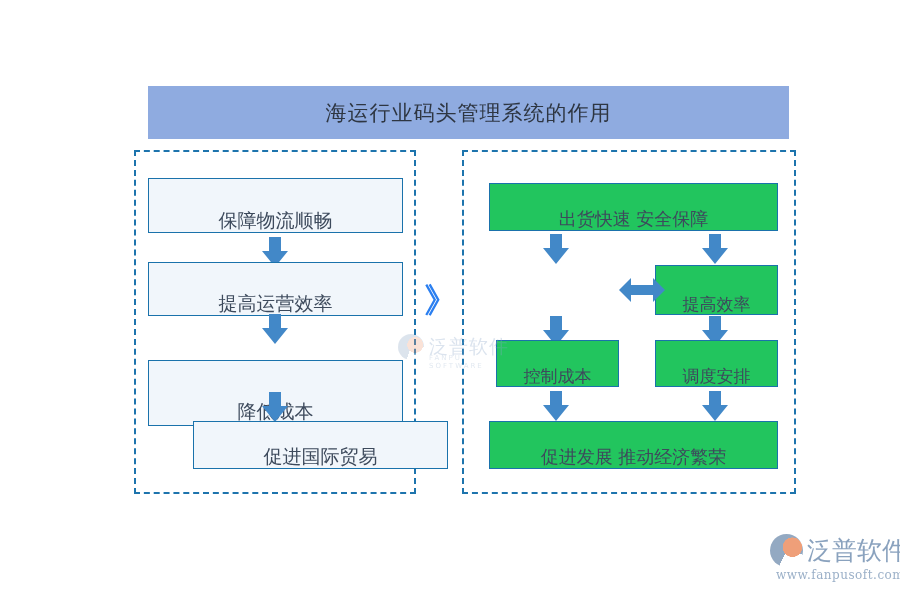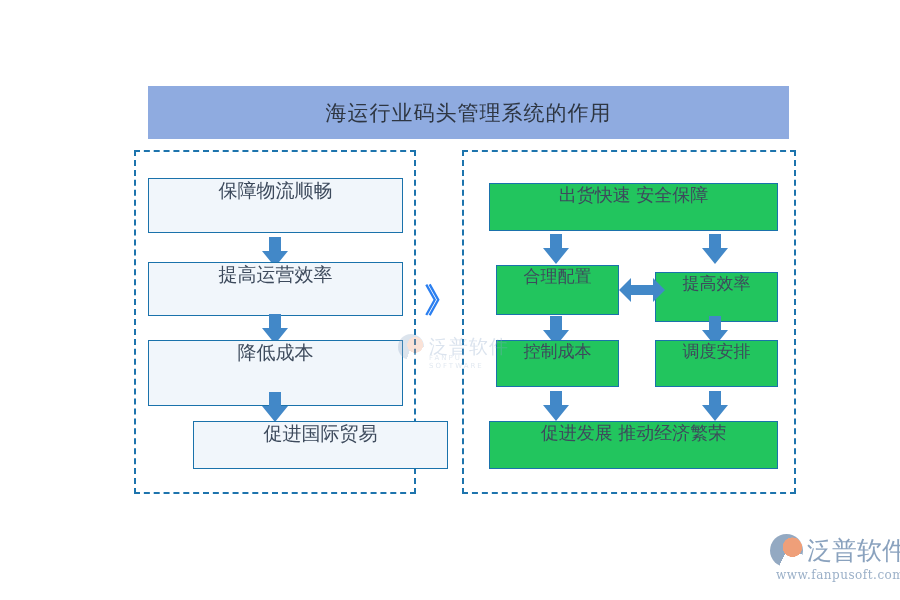--- a/index.html
+++ b/index.html
@@ -48,21 +48,21 @@
   }
   #group-left  { left: 134px; top: 150px; width: 282px; height: 344px; }
   #group-right { left: 462px; top: 150px; width: 334px; height: 344px; }
 
   
   .node {
     position: absolute;
     box-sizing: border-box;
     border: 1.6px solid #1a72ab;
     display: flex;
-    align-items: flex-start;
+    align-items: flex-end;
     justify-content: center;
     text-align: center;
     font-family: "DejaVu Serif", "Liberation Serif", serif;
     color: #3d4a5c;
     line-height: 1.2;
   }
   .node.filled { background: #f1f6fb; }
   .node.plain  { background: #22c55e; }
 
   
@@ -227,21 +227,21 @@
 
   <div class="node filled node-lg" style="left:148px; top:262px; width:255px; height:54px;">
     <span>提高运营效率</span>
   </div>
 
   <div class="arrow-down" style="left:262px; top:314px;">
     <div class="shaft"></div>
     <div class="head"></div>
   </div>
 
-  <div class="node filled node-lg" style="left:148px; top:340px; width:255px; height:66px;">
+  <div class="node filled node-lg" style="left:148px; top:360px; width:255px; height:66px;font-family:Liberation Mono, monospace;">
     <span>降低成本</span>
   </div>
 
   <div class="arrow-down" style="left:262px; top:392px;">
     <div class="shaft"></div>
     <div class="head"></div>
   </div>
 
   <div class="node filled node-lg" style="left:148px; top:421px; width:255px; height:48px;margin-left:45px;">
     <span>促进国际贸易</span>
@@ -258,25 +258,22 @@
   <div class="arrow-down" style="left:543px; top:234px;">
     <div class="shaft"></div>
     <div class="head"></div>
   </div>
 
   <div class="arrow-down" style="left:702px; top:234px;">
     <div class="shaft"></div>
     <div class="head"></div>
   </div>
 
-  <div class="node plain node-sm" style="left:496px; top:265px; width:123px; height:50px;">
-    <span>合理配置</span>
-  </div>
-
-  <div class="node plain node-sm" style="left:655px; top:272px; width:123px; height:50px;">
+
+  <div class="node plain node-sm" style="left:655px; top:265px; width:123px; height:50px;">
     <span>提高效率</span>
   </div>
 
   <div class="arrow-lr" style="left:619px; top:278px;">
     <div class="head-l"></div>
     <div class="shaft"></div>
     <div class="head-r"></div>
   </div>
 
   <div class="arrow-down" style="left:543px; top:316px;">

